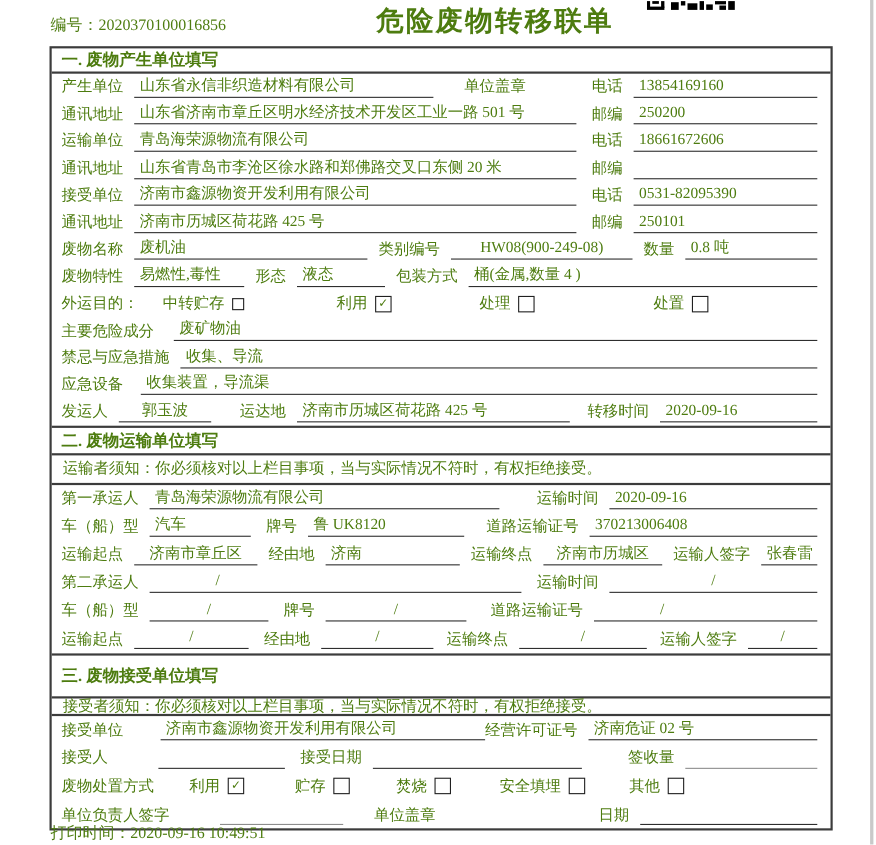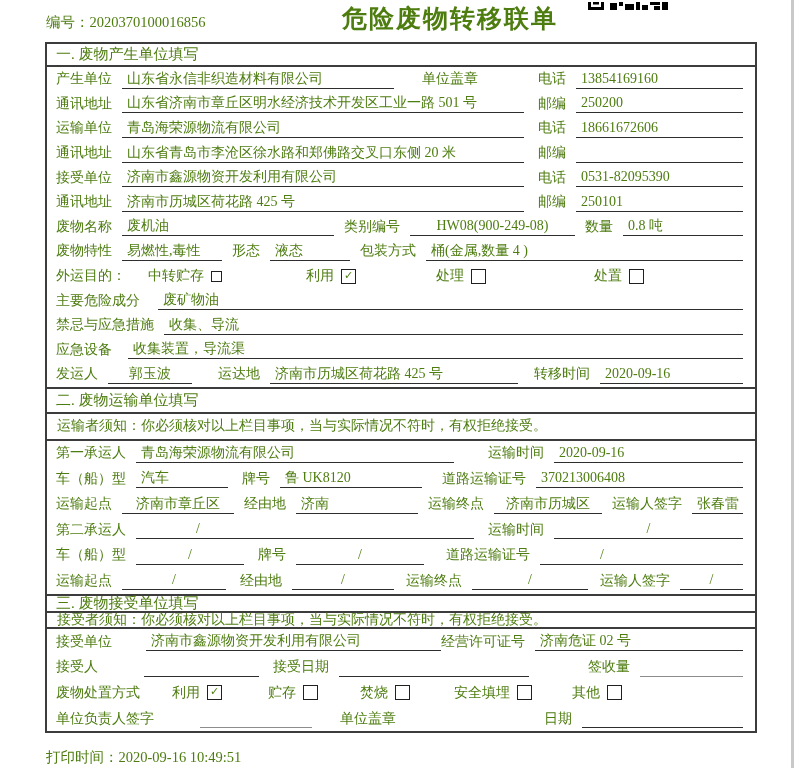--- a/index.html
+++ b/index.html
@@ -11,21 +11,21 @@
   .serial { position:absolute; left:46px; top:13px; font-size:14.5px; }
   .doc-title { position:absolute; left:100px; top:2px; width:700px; text-align:center;
     font-size:25px; font-weight:bold; letter-spacing:2px; }
   .qr { position:absolute; left:588px; top:0; width:82px; height:10px; overflow:hidden; }
   .page-edge { position:absolute; right:2px; top:0; width:3px; height:768px; background:#c9c9c9; }
 
   .form-table { position:absolute; left:45px; top:42px; width:712px;
     border:2px solid #3c3c3c; box-sizing:border-box; background:#fff; }
   .section { box-sizing:border-box; }
   .section + .section { border-top:2px solid #3c3c3c; }
-  .sec-header { font-weight:normal; font-size:15px; padding:0 9px; height:23px;
+  .sec-header { font-weight:bold; font-size:15px; padding:0 9px; height:23px;
     display:flex; align-items:center; border-bottom:2px solid #3c3c3c; box-sizing:border-box; }
   .notice { height:27px; display:flex; align-items:center; padding:0 10px;
     border-bottom:2px solid #3c3c3c; box-sizing:border-box; }
   .row { display:flex; align-items:center; padding:0 12px 0 9px; box-sizing:border-box; }
   .s1 .row { height:24.6px;align-items:center; }
   .s2 .row { height:25.5px; }
   .s3 .row { height:25.7px; }
   .l { white-space:nowrap; margin-right:10px; flex:0 0 auto; }
   .v { border-bottom:1px solid #2e2e2e; height:19px; line-height:18px; padding:0 5px;
     white-space:nowrap; box-sizing:border-box; flex:0 0 auto; overflow:hidden; }
@@ -249,36 +249,36 @@
         <span class="l" style="margin-left:14px">经由地</span>
         <span class="v c" style="width:102px">/</span>
         <span class="l" style="margin-left:12px">运输终点</span>
         <span class="v c" style="width:116px">/</span>
         <span class="l" style="margin-left:12px">运输人签字</span>
         <span class="v f c">/</span>
       </div>
     </div>
 
     <div class="section s3">
-      <div class="sec-header" style="height:17px">三. 废物接受单位填写</div>
+      <div class="sec-header" style="height:39px">三. 废物接受单位填写</div>
       <div class="notice" style="height:16px">接受者须知：你必须核对以上栏目事项，当与实际情况不符时，有权拒绝接受。</div>
 
       <div class="row">
         <span class="l">接受单位</span>
         <span class="v" style="width:295px; margin-left:24px">济南市鑫源物资开发利用有限公司</span>
         <span class="l" style="">经营许可证号</span>
         <span class="v f">济南危证 02 号</span>
       </div>
 
       <div class="row">
         <span class="l">接受人</span>
         <span class="v" style="width:115px; margin-left:36px"></span>
         <span class="l" style="margin-left:14px">接受日期</span>
         <span class="v" style="width:190px"></span>
-        <span class="l" style="margin-left:59px">签收量</span>
+        <span class="l" style="margin-left:42px">签收量</span>
         <span class="v f gray"></span>
       </div>
 
       <div class="row">
         <span class="l">废物处置方式</span>
         <span class="opt" style="margin-left:22px">
           <span>利用</span>
           <span class="cb">✓</span>
         </span>
         <span class="opt" style="margin-left:46px">

